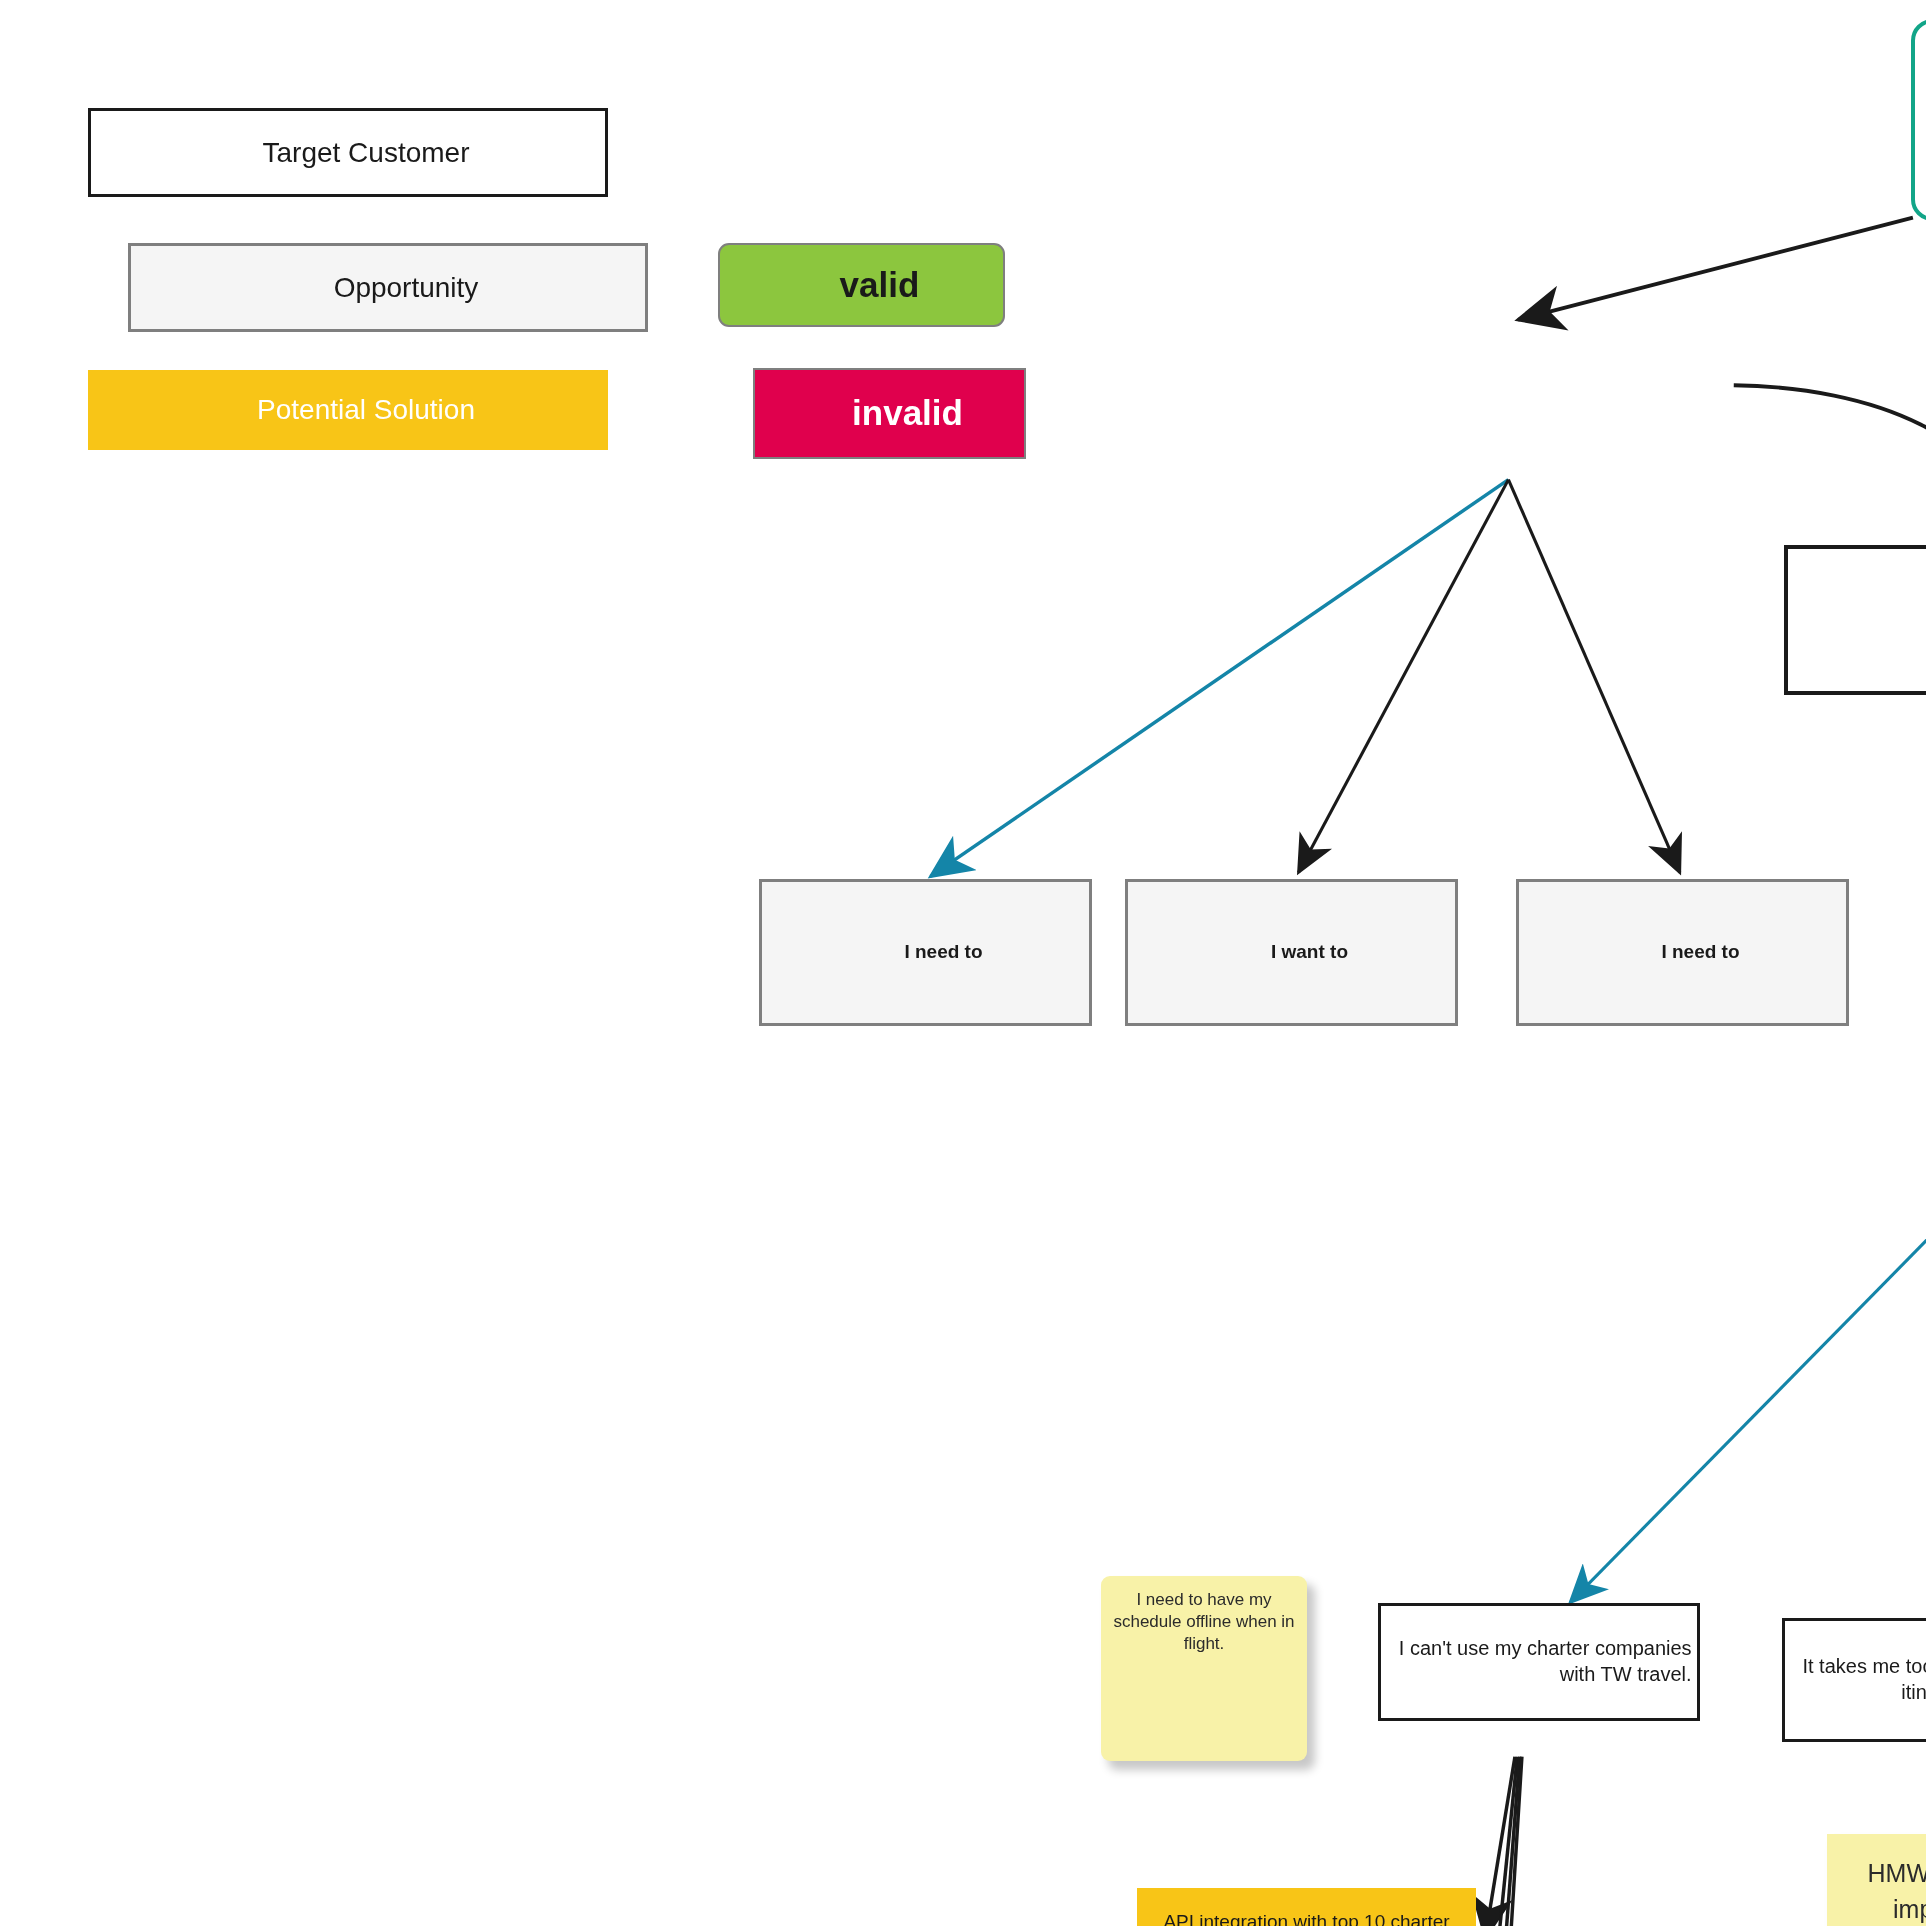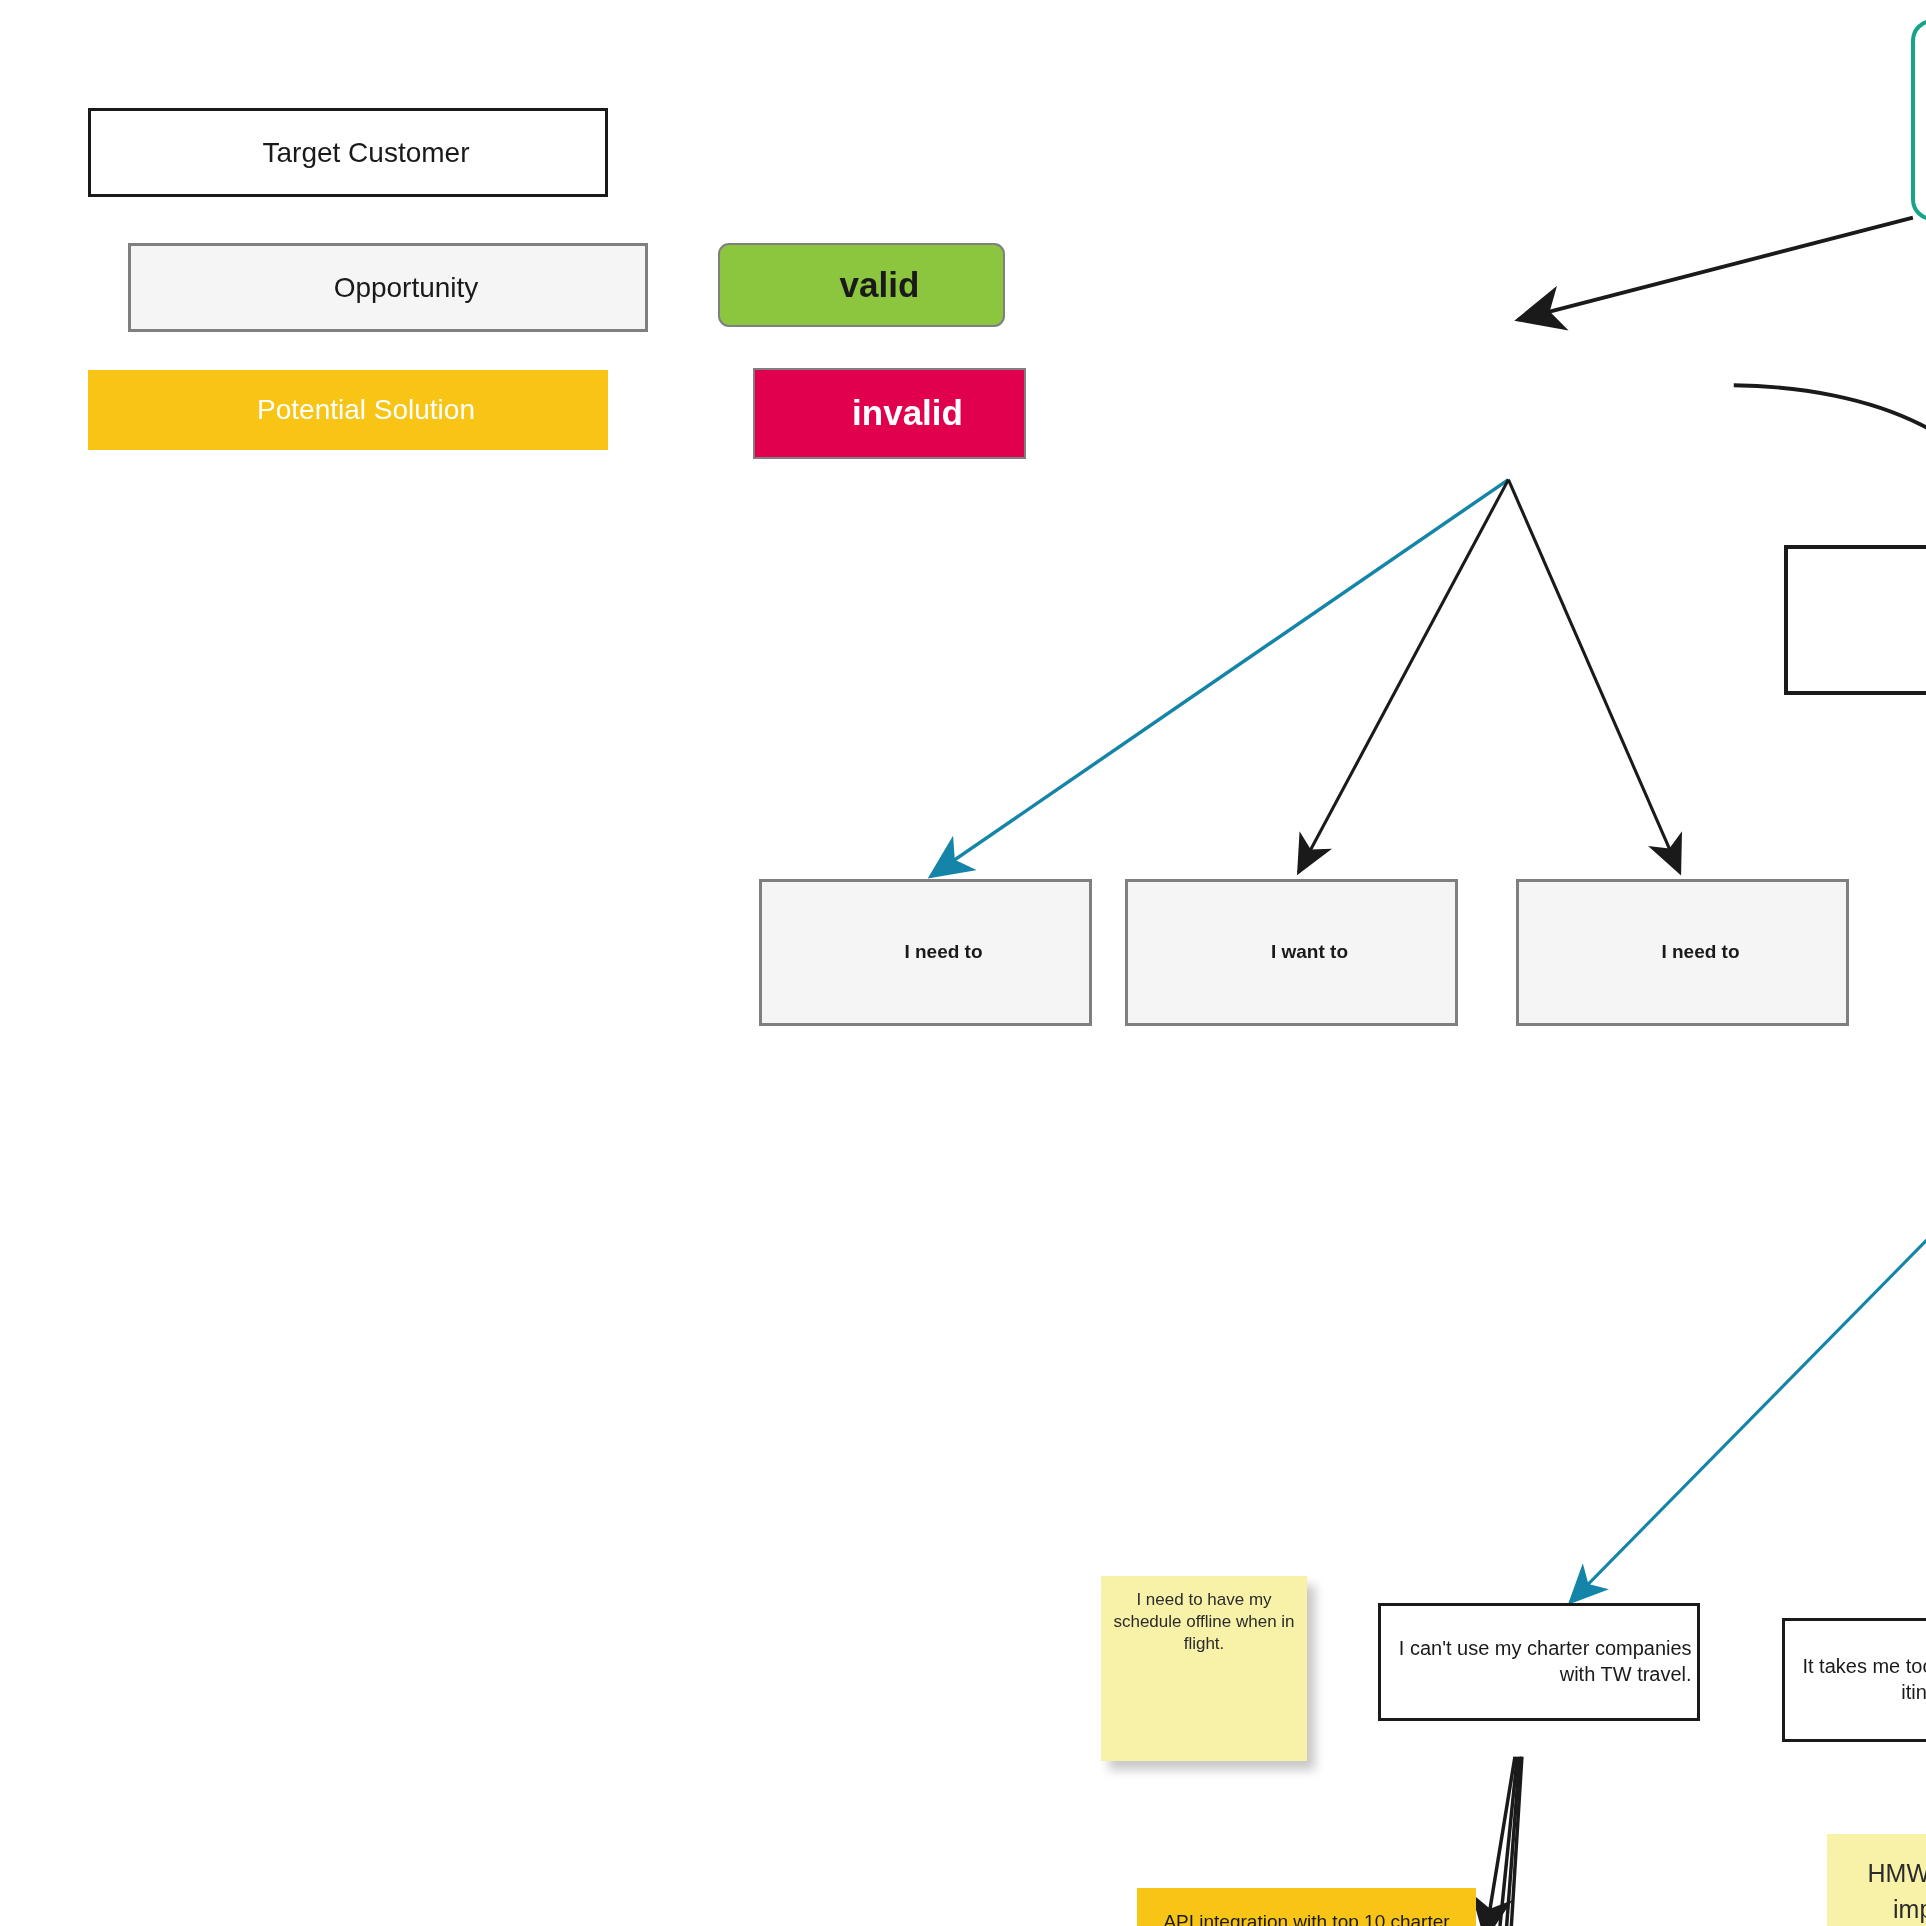--- a/index.html
+++ b/index.html
@@ -123,20 +123,21 @@
     justify-content:center;
     text-align:center;
     background:#f8f2a8;
     color:#2b2b2b;
     box-shadow:7.7px 8.5px 10px rgba(0,0,0,0.22);
     line-height:1.30;
   }
   .sticky-small{
     font-size:17px;
     padding:13px 7.7px 0 7.7px;
+    border-radius:9px;
   }
   .sticky-hmw{
     font-size:25px;
     padding:21px 5.4px 0 5.4px;
     line-height:1.45;
   }
 </style>
 </head>
 <body>
 

